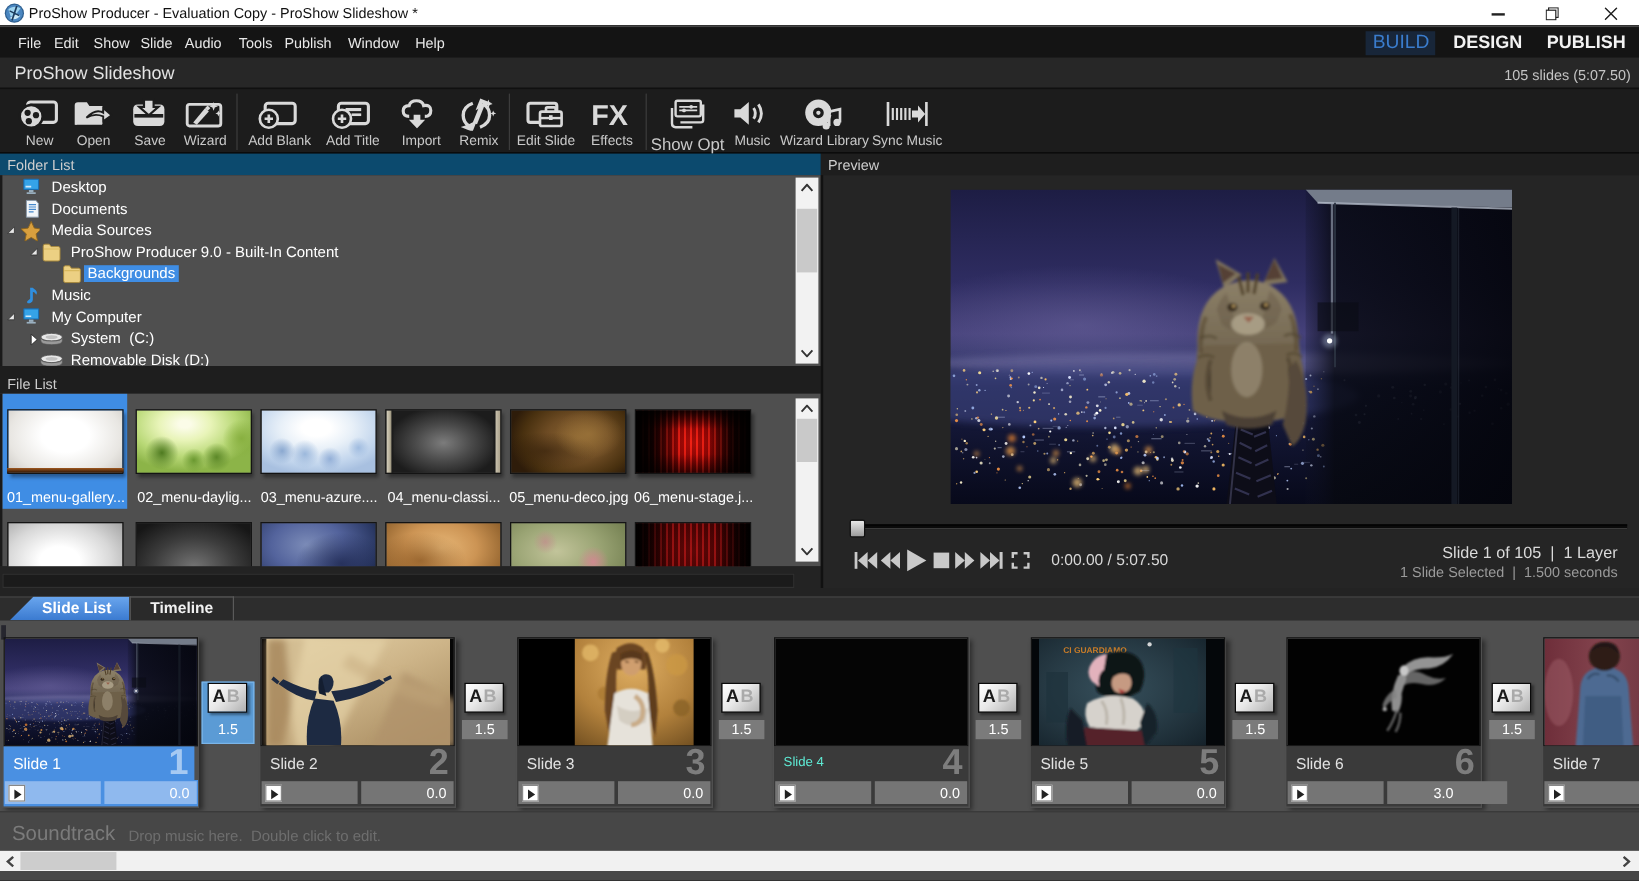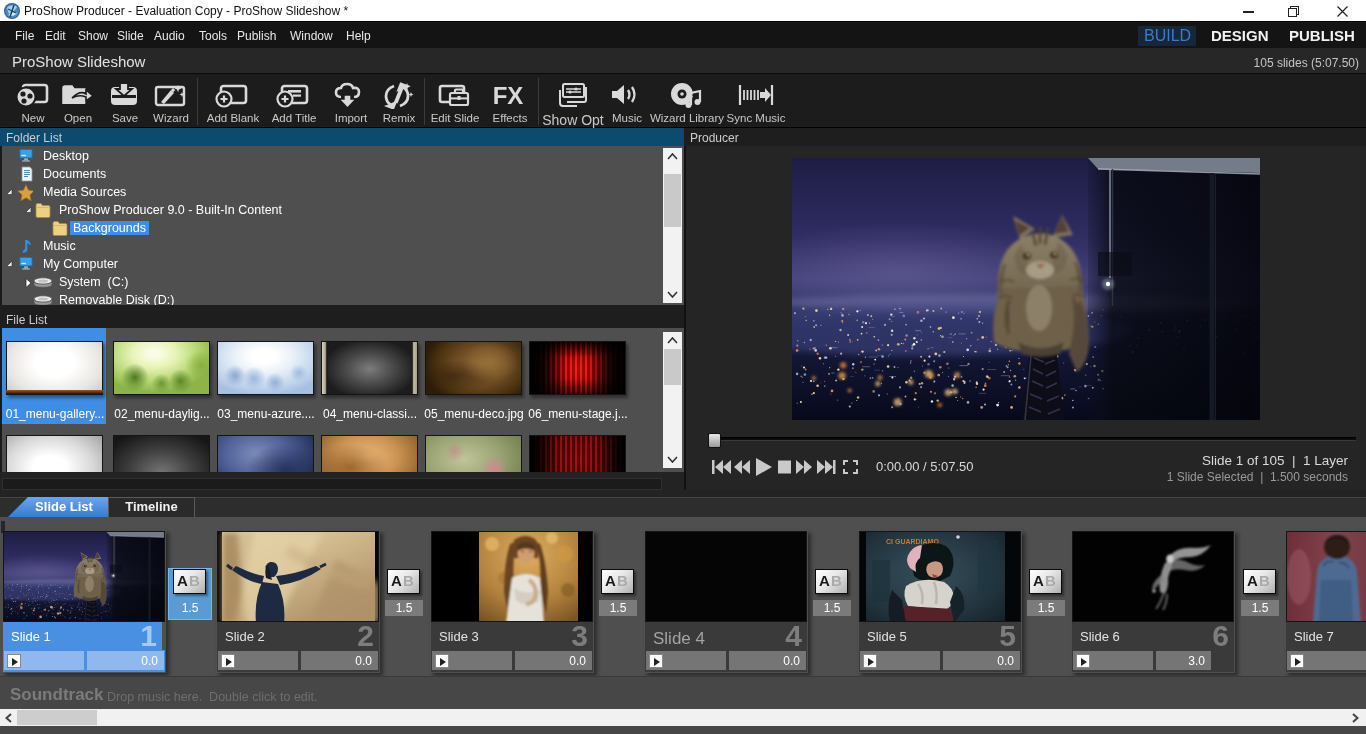--- a/index.html
+++ b/index.html
@@ -825,21 +825,21 @@
   <path d="M240 72 L244 88 M248 69 L248 86 M256 70 L253 87" stroke="#504028" stroke-width="2.6"></path>
   <path d="M213 106 Q207 120 209 136 M283 104 Q290 118 288 134" stroke="#504028" stroke-width="3.5" opacity="0.5"></path>
   <path d="M217 142 Q211 160 217 176 M281 140 Q288 158 283 174" stroke="#46392a" stroke-width="3.5" opacity="0.5"></path>
   <path d="M288 142 Q300 164 296 194 Q293 208 285 214 L277 196 Q283 170 282 150 Z" fill="#564a3a"></path>
   <path d="M226 184 Q248 196 272 184 L268 196 Q248 202 230 196 Z" fill="#4c4034"></path>
   <path d="M208 124 Q216 120 222 124 M206 140 Q214 136 220 140 M278 122 Q286 118 292 124 M280 138 Q288 134 293 140" stroke="#50452f" stroke-width="2.5" opacity="0.6" fill="none"></path>
  </g>
 </symbol>
 </svg>
     <div class="abs" style="left:684px;top:128px;width:682px;height:18px;background:#1e1e1e">
-      <div class="abs" style="left:6px;top:3px;font-size:12px;color:#cdcdcd">Producer</div>
+      <div class="abs" style="left:6px;top:3px;font-size:12px;color:#cdcdcd">Preview</div>
     </div>
     <div class="abs" style="left:684px;top:146px;width:682px;height:344px;background:#252525;border-left:2px solid #111">
       <svg class="abs" style="left:106px;top:12px" width="468" height="262" viewBox="0 0 468 262">
         <use href="#catscene"></use>
       </svg>
       <div class="abs" style="left:30px;top:291px;width:640px;height:4px;background:#0a0a0a;border-top:1px solid #000;border-bottom:1px solid #3a3a3a"></div>
       <div class="abs" style="left:22px;top:287px;width:13px;height:15px;background:linear-gradient(180deg,#e8e8e8,#9a9a9a);border:1px solid #111;border-radius:2px"></div>
       <svg class="abs" style="left:26px;top:310px" width="150" height="22" viewBox="0 0 150 22">
  <g fill="#c9c9c9">
   <rect x="0" y="4" width="2.5" height="14"></rect>
@@ -968,21 +968,21 @@
             <div style="position:absolute;left:4px;top:3px;width:0;height:0;border-left:6px solid #222;border-top:4px solid transparent;border-bottom:4px solid transparent"></div>
           </div>
         </div>
         <div class="abs" style="left:84px;top:1px;width:77px;height:19px;background:#757575;color:#fff;font-size:12px;text-align:right;padding:3px 6px 0 0">0.0</div>
       </div>
       <div class="abs" style="left:644px;top:13px;width:164px;height:143px;box-shadow:3px 3px 4px rgba(0,0,0,0.45)"></div>
       <div class="abs" style="left:645px;top:14px;width:162px;height:91px;border:1px solid #141414;overflow:hidden"><svg width="162" height="91">
           <rect width="162" height="91" fill="#050505"></rect>
         </svg></div>
       <div class="abs" style="left:645px;top:105px;width:162px;height:28px;background:#3a3a3a">
-        <div class="abs" style="left:8px;top:7px;font-size:17px;color:#a3a3a3">Slide 4</div>
+        <div class="abs" style="left:8px;top:7px;font-size:11px;color:#5eead4">Slide 4</div>
         <div class="abs" style="right:5px;top:-3px;font-size:30px;font-weight:bold;color:#7d7d7d">4</div>
       </div>
       <div class="abs" style="left:645px;top:133px;width:162px;height:22px;background:#3a3a3a">
         <div class="abs" style="left:1px;top:1px;width:80px;height:19px;background:#757575">
           <div class="abs" style="left:3px;top:2.5px;width:14px;height:14px;background:#fff;border:1px solid #888">
             <div style="position:absolute;left:4px;top:3px;width:0;height:0;border-left:6px solid #222;border-top:4px solid transparent;border-bottom:4px solid transparent"></div>
           </div>
         </div>
         <div class="abs" style="left:84px;top:1px;width:77px;height:19px;background:#757575;color:#fff;font-size:12px;text-align:right;padding:3px 6px 0 0">0.0</div>
       </div>
@@ -1049,21 +1049,21 @@
       <div class="abs" style="left:1072px;top:105px;width:162px;height:28px;background:#3a3a3a">
         <div class="abs" style="left:8px;top:7px;font-size:13px;color:#e2e2e2">Slide 6</div>
         <div class="abs" style="right:5px;top:-3px;font-size:30px;font-weight:bold;color:#7d7d7d">6</div>
       </div>
       <div class="abs" style="left:1072px;top:133px;width:162px;height:22px;background:#3a3a3a">
         <div class="abs" style="left:1px;top:1px;width:80px;height:19px;background:#757575">
           <div class="abs" style="left:3px;top:2.5px;width:14px;height:14px;background:#fff;border:1px solid #888">
             <div style="position:absolute;left:4px;top:3px;width:0;height:0;border-left:6px solid #222;border-top:4px solid transparent;border-bottom:4px solid transparent"></div>
           </div>
         </div>
-        <div class="abs" style="left:84px;top:1px;width:55px;height:19px;background:#757575;color:#fff;font-size:12px;text-align:right;padding:3px 6px 0 0">3.0</div>
+        <div class="abs" style="left:84px;top:1px;width:100px;height:19px;background:#757575;color:#fff;font-size:12px;text-align:center;padding:3px 6px 0 0">3.0</div>
       </div>
       <div class="abs" style="left:1285px;top:13px;width:164px;height:143px;box-shadow:3px 3px 4px rgba(0,0,0,0.45)"></div>
       <div class="abs" style="left:1286px;top:14px;width:162px;height:91px;border:1px solid #141414;overflow:hidden"><svg width="162" height="91" viewBox="0 0 162 91">
           <rect width="162" height="91" fill="url(#s7g)"></rect>
 <defs>
             <linearGradient id="s7g" x1="0" y1="0" x2="1" y2="0">
               <stop offset="0" stop-color="#6e2e3a"></stop>
               <stop offset="0.3" stop-color="#84444e"></stop>
               <stop offset="1" stop-color="#4c202a"></stop>
             </linearGradient>
@@ -1129,21 +1129,21 @@
       <div class="abs" style="left:1027px;top:83px;width:38px;height:16px;background:#7b7b7b;color:#fff;font-size:12px;text-align:center;padding-top:1px">1.5</div>
       <div class="abs" style="left:1243px;top:52px;width:33px;height:25px">
         <div class="abs" style="left:0;top:0;width:33px;height:25px;background:linear-gradient(135deg,#ffffff 0%,#e8e8e8 45%,#b0b0b0 100%);border:1px solid #0a0a0a;box-shadow:2px 2px 2px rgba(0,0,0,0.4)">
 <div style="position:absolute;left:3px;top:2px;font-size:15px;font-weight:bold;color:#1a1a1a;font-family:'Liberation Sans'">A</div>
 <div style="position:absolute;left:15px;top:2px;font-size:15px;font-weight:bold;color:#aaa">B</div>
         </div>
       </div>
       <div class="abs" style="left:1241px;top:83px;width:38px;height:16px;background:#7b7b7b;color:#fff;font-size:12px;text-align:center;padding-top:1px">1.5</div>
     </div>
 <div class="abs" style="left:0;top:676px;width:1366px;height:33px;background:#474747;border-top:1px solid #3a3a3a">
- <div class="abs" style="left:10px;top:8px;font-size:17px;font-weight:bold;color:#7b7b7b">Soundtrack</div>
+ <div class="abs" style="left:10px;top:8px;font-size:17px;font-weight:normal;color:#7b7b7b">Soundtrack</div>
  <div class="abs" style="left:107px;top:13px;font-size:12.5px;color:#6e6e6e">Drop music here.&nbsp; Double click to edit.</div>
 </div>
 <div class="abs" style="left:0;top:709px;width:1366px;height:17px;background:#f1f1f1">
  <svg class="abs" style="left:5px;top:4px" width="7" height="10" viewBox="0 0 7 10">
         <path d="M6 1 L1.5 5 L6 9" fill="none" stroke="#444" stroke-width="2"></path>
       </svg>
  <div class="abs" style="left:17px;top:1px;width:80px;height:15px;background:#cdcdcd"></div>
  <svg class="abs" style="left:1352px;top:4px" width="7" height="10" viewBox="0 0 7 10">
         <path d="M1 1 L5.5 5 L1 9" fill="none" stroke="#444" stroke-width="2"></path>
       </svg>

